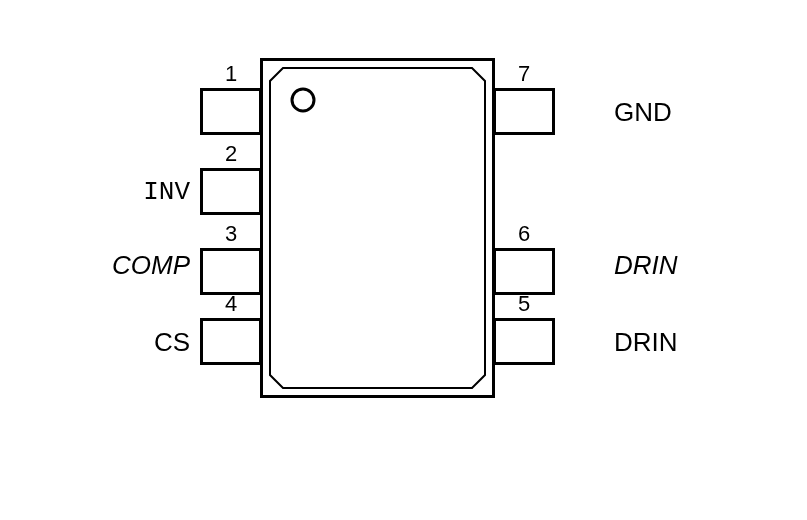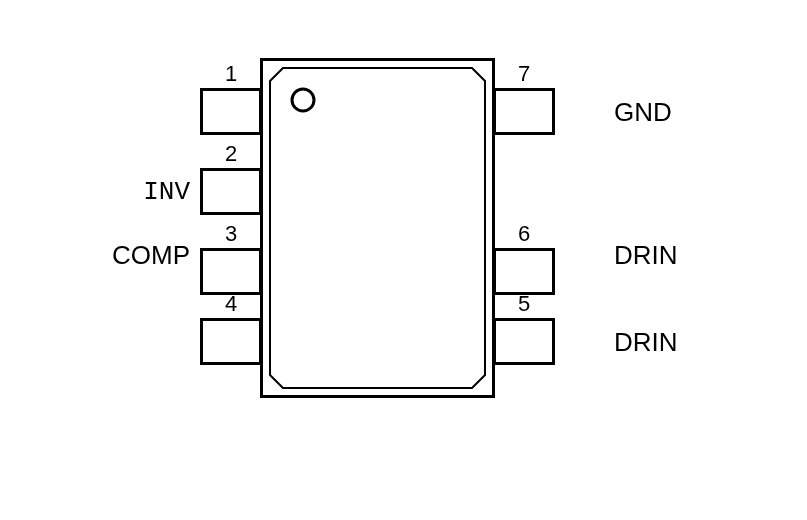--- a/index.html
+++ b/index.html
@@ -76,21 +76,21 @@
   .row1 { top: 88px; }
   .row2 { top: 168px; }
   .row3 { top: 248px; }
   .row4 { top: 318px; }
   .num-row1 { top: 61px; }
   .num-row2 { top: 141px; }
   .num-row3 { top: 221px; }
   .num-row4 { top: 291px; }
   .lbl-row1 { top: 97px; }
   .lbl-row2 { top: 177px; font-family: Liberation Mono, monospace; }
-  .lbl-row3 { top: 240px; }
+  .lbl-row3 { top: 250px; font-style: italic; }
   .lbl-row4 { top: 327px; }
 </style>
 </head>
 <body>
 
 <div class="canvas">
 
   <div class="chip-body">
     <svg viewBox="0 0 229 334">
       <polygon points="20,7 209,7 222,20 222,314 209,327 20,327 7,314 7,20" fill="none" stroke="#000000" stroke-width="2"></polygon>
@@ -104,20 +104,21 @@
   <div class="pin-box left row2"></div>
   <div class="pin-number left num-row2">2</div>
   <div class="pin-label left lbl-row2">INV</div>
 
   <div class="pin-box left row3"></div>
   <div class="pin-number left num-row3">3</div>
   <div class="pin-label left lbl-row3">COMP</div>
 
   <div class="pin-box left row4"></div>
   <div class="pin-number left num-row4">4</div>
+  <div class="pin-label left lbl-row4">CS</div>
 
   <div class="pin-box right row1"></div>
   <div class="pin-number right num-row1">7</div>
   <div class="pin-label right lbl-row1">GND</div>
 
   <div class="pin-box right row3"></div>
   <div class="pin-number right num-row3">6</div>
   <div class="pin-label right lbl-row3">DRIN</div>
 
   <div class="pin-box right row4"></div>

